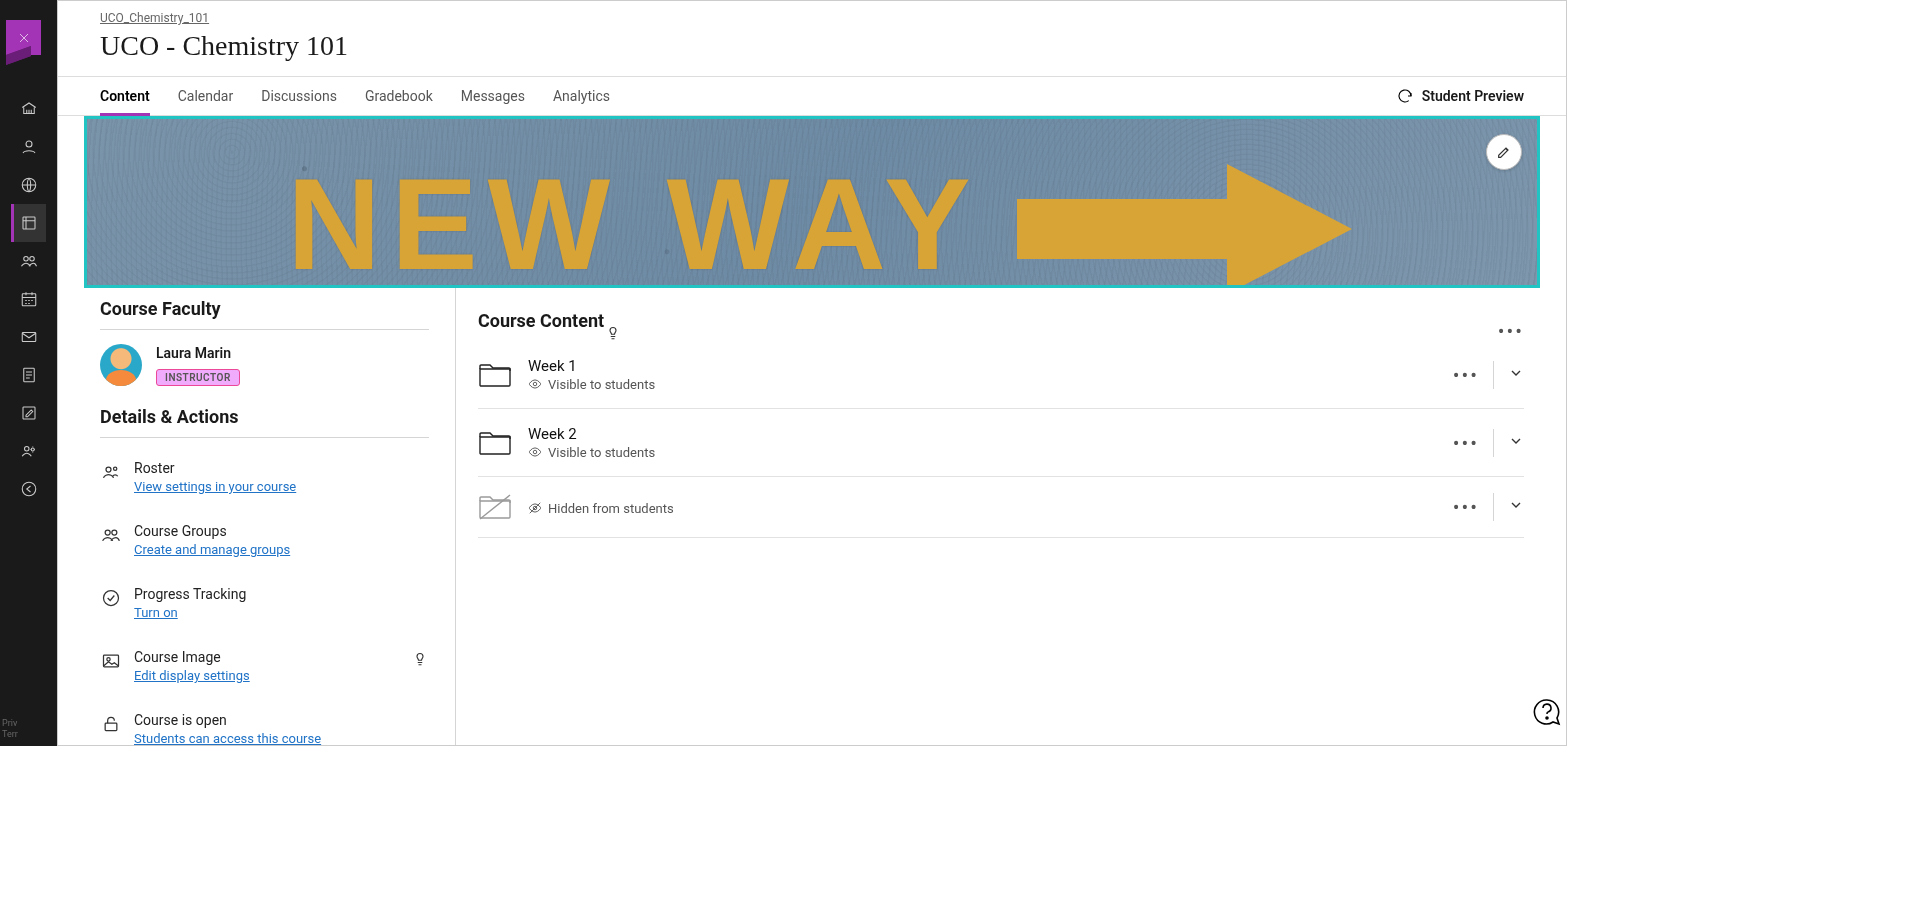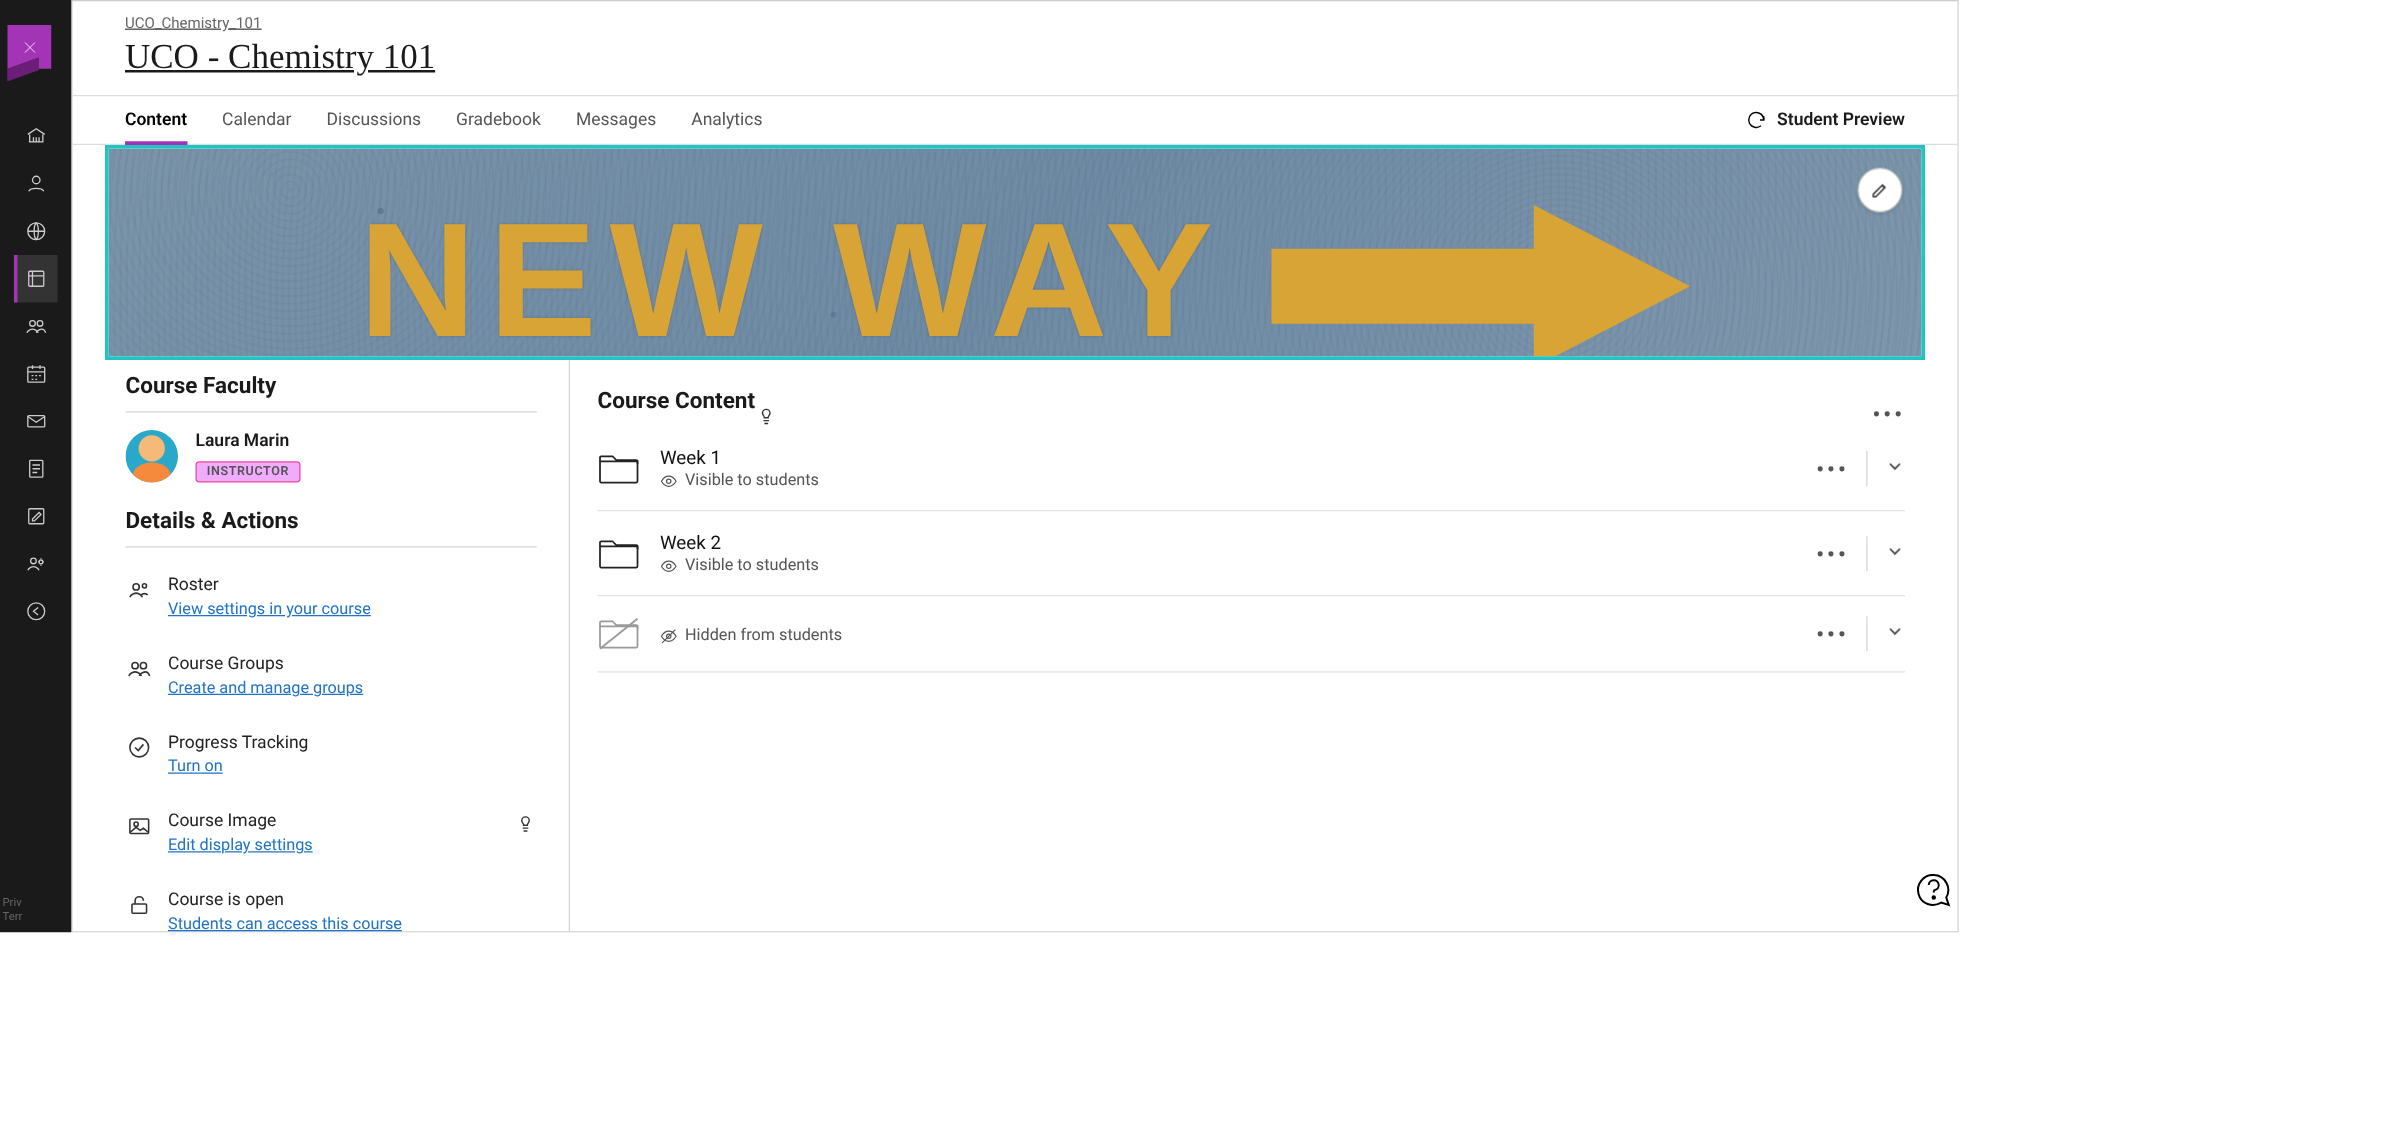--- a/index.html
+++ b/index.html
@@ -45,21 +45,21 @@
   .close-tab svg { stroke:#fff; width:16px; height:16px; }
   .rail-icon { width:35px; height:38px; display:flex; align-items:center; justify-content:center; cursor:pointer; }
   .rail-icon.active { background:#333; box-shadow: inset 3px 0 0 #a234b5; }
   .rail-icon svg { stroke:#ccc; fill:none; width:18px; height:18px; stroke-width:1.4; }
   .rail-footer { position:absolute; bottom:6px; left:2px; color:#666; font-size:9px; line-height:11px; }
 
   
   .panel { flex:1; background:#fff; border:1px solid #ccc; display:flex; flex-direction:column; overflow:hidden; }
 
   
-  .hdr { padding: 6px 0 0 42px; text-decoration: underline; }
+  .hdr { padding: 6px 0 0 42px; }
   .breadcrumb { font-size:12px; color:#666; text-decoration:underline; cursor:pointer; }
   .course-title { font-size:28px; font-weight:400; font-family: Georgia, "Times New Roman", serif; margin-top:4px; }
 
   
   .tabs-row { display:flex; align-items:center; border-top:1px solid #ddd; border-bottom:1px solid #ddd; margin-top:14px; padding:0 42px 0 42px; height:40px; }
   .tab { font-size:14px; color:#555; margin-right:28px; cursor:pointer; height:100%; display:flex; align-items:center; position:relative; }
   .tab.active { color:#000; font-weight:600; }
   .tab.active::after { content:""; position:absolute; left:0; right:0; bottom:-1px; height:3px; background:#a234b5; }
   .tabs-spacer { flex:1; }
   .student-preview { display:flex; align-items:center; gap:8px; font-size:14px; font-weight:600; cursor:pointer;justify-content:center; }
@@ -119,21 +119,21 @@
   .cc-header .more-dots { margin-left:auto; }
 
   
   .ci { display:flex; align-items:center; gap:16px; padding:16px 0; border-bottom:1px solid #e2e2e2; }
   .ci:first-of-type { border-top:1px solid #e2e2e2; margin-top:14px; }
   .ci .folder-icon { width:34px; height:28px; }
   .ci .folder-icon.hidden-variant { position:relative; }
   .ci .folder-icon svg { width:34px; height:28px; stroke:#222; fill:none; stroke-width:1.4; }
   .ci .ci-body { flex:1; }
   .ci .ci-title { font-size:15px; font-weight:400; color:#111; }
-  .ci .ci-sub { display:flex; align-items:flex-end; gap:6px; font-size:13px; color:#555; margin-top:2px; }
+  .ci .ci-sub { display:flex; align-items:flex-start; gap:6px; font-size:13px; color:#555; margin-top:2px; }
   .ci .ci-sub svg { width:14px; height:14px; stroke:#555; fill:none; stroke-width:1.6; }
   .ci-actions { display:flex; align-items:center; gap:14px; }
   .ci-actions .divider-v { width:1px; height:28px; background:#d5d5d5; }
   .chev { cursor:pointer; }
   .chev svg { width:16px; height:16px; stroke:#333; fill:none; stroke-width:2; }
 
   
   .help-bubble { position:absolute; right:4px; bottom:18px; width:30px; height:30px; cursor:pointer; }
   .help-bubble svg { width:30px; height:30px; stroke:#000; fill:none; stroke-width:1.6; }
 

